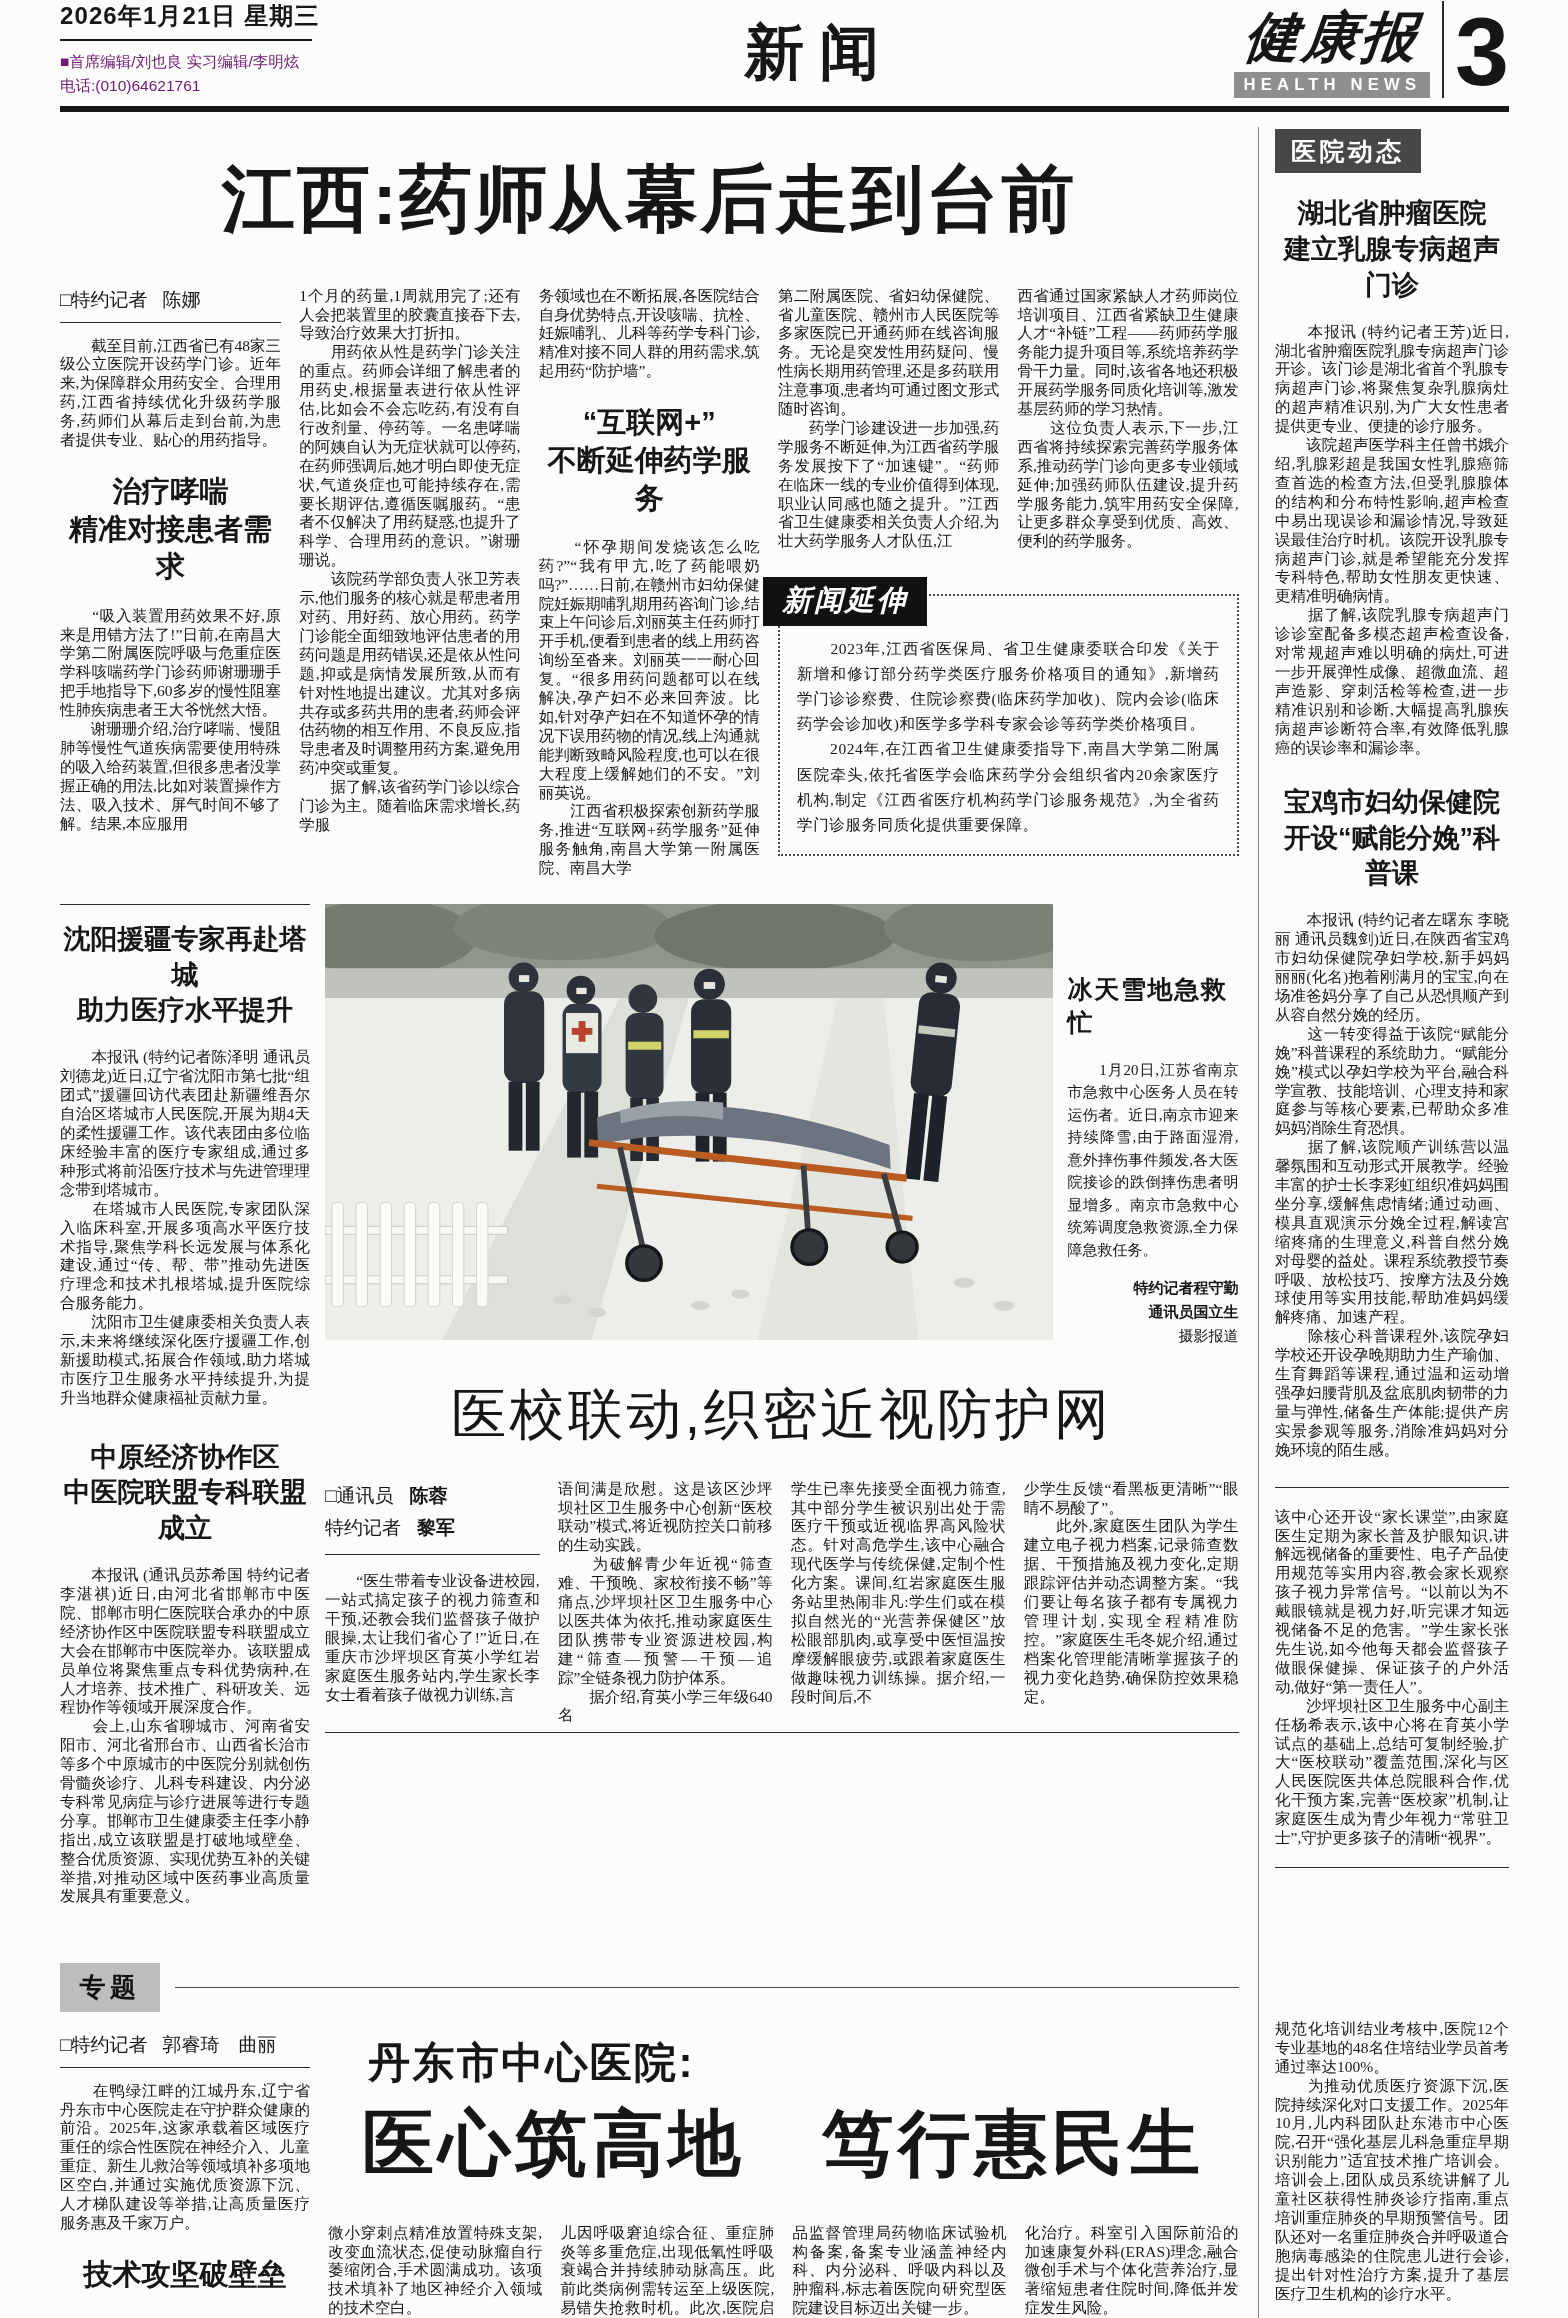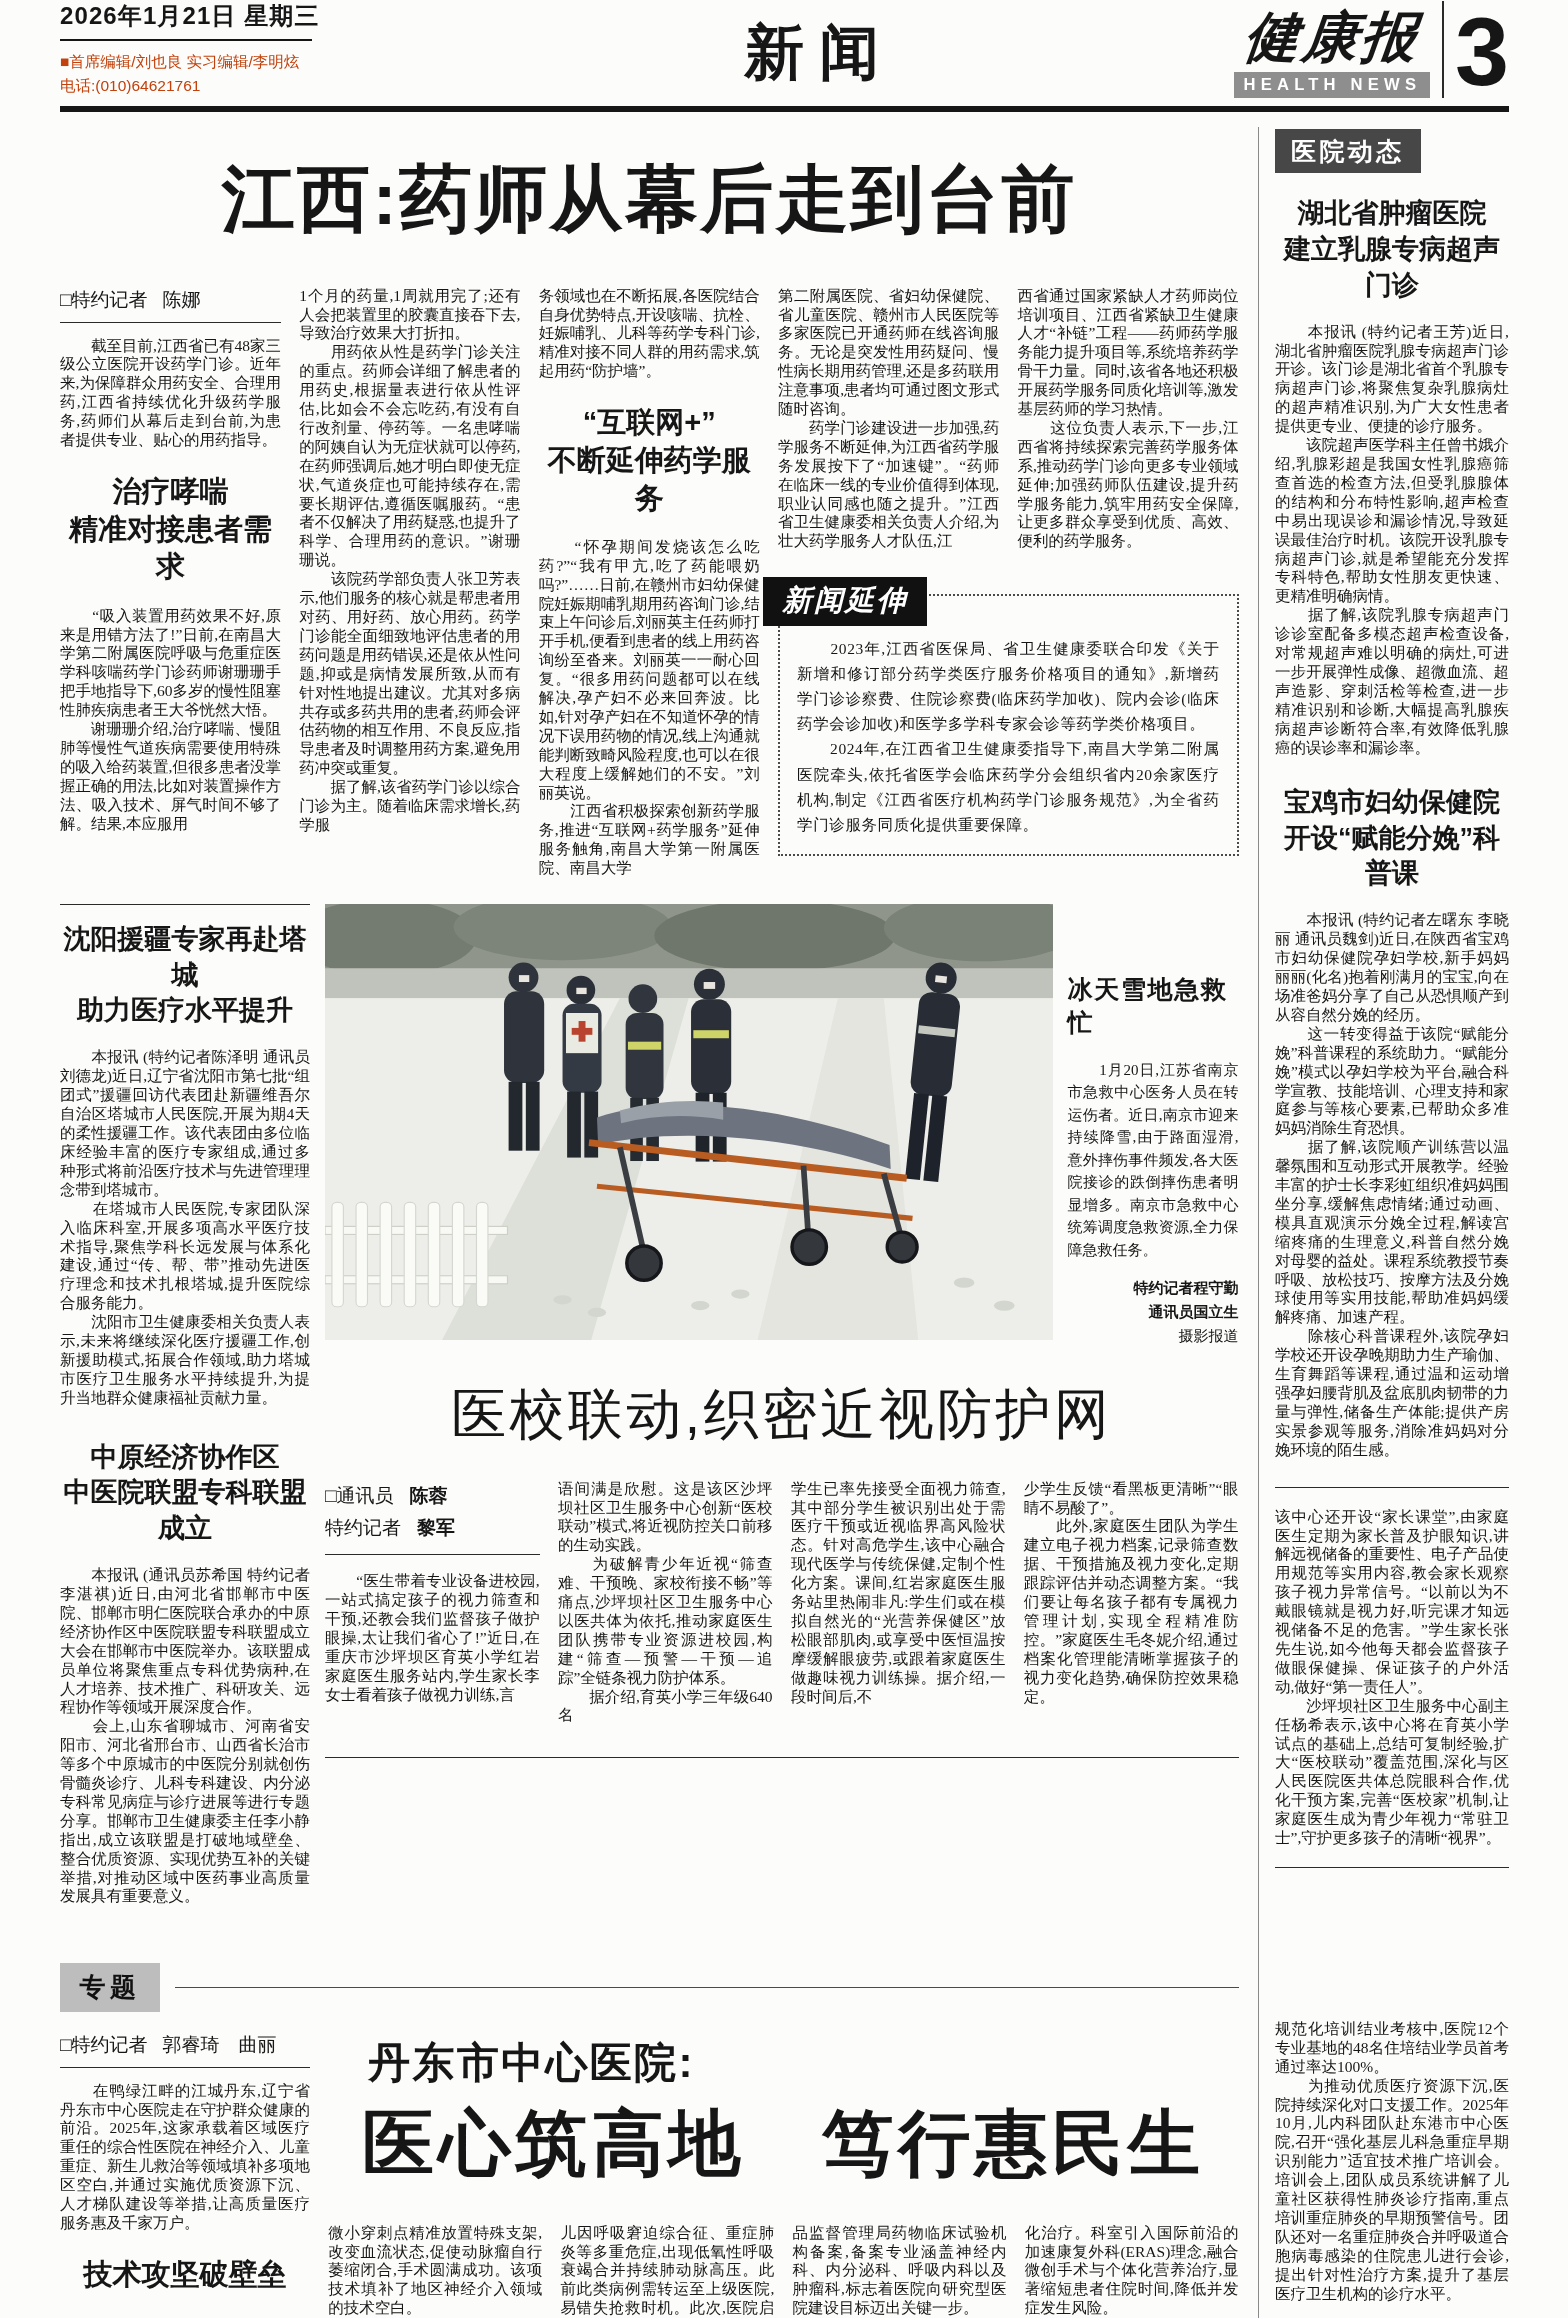--- a/index.html
+++ b/index.html
@@ -7,21 +7,21 @@
   .page {
     width:1569px; min-height:2319px; margin:0 auto; background:#fcfcfa;
     color:#161616; font-family:"Liberation Serif","DejaVu Serif",serif;
     padding:0 60px 34px; position:relative;
   }
   
   .hdr { display:flex; align-items:flex-end; }
   .hdr-left { width:344px; font-family:"Liberation Sans","DejaVu Sans",sans-serif; }
   .hdr-date { font-size:24px; font-weight:bold; letter-spacing:1.1px; }
   .hdr-date-rule { width:252px; height:2.3px; background:#161616; margin:6.9px 0 9.2px; }
-  .hdr-editors,.hdr-phone { font-size:15.5px; line-height:1.55; color:#c2410c; }
+  .hdr-editors,.hdr-phone { font-size:15.5px; line-height:1.55; color:#701a75; }
   .hdr-center { flex:1; text-align:center; font-family:"Liberation Sans","DejaVu Sans",sans-serif;
     font-size:60px; font-weight:bold; letter-spacing:15px; padding-bottom:4.6px; }
   .hdr-right { display:flex; align-items:flex-end; gap:11.5px; }
   .mast-block { text-align:center; }
   .mast-logo { font-family:"Liberation Serif","DejaVu Serif",serif; font-style:italic; font-weight:bold;
     font-size:55px; line-height:1.05; letter-spacing:3.4px; transform:skewX(-6deg); }
   .mast-en { margin-top:4.6px; background:#8e8e8e; color:#fff; font-family:"Liberation Sans",sans-serif;
     font-weight:bold; font-size:16.6px; letter-spacing:5.2px; padding:3.4px 9.2px; }
   .mast-sep { width:1.7px; height:97px; background:#2a2a2a; }
   .mast-page { font-family:"Liberation Sans",sans-serif; font-weight:bold; font-size:97px; line-height:0.95; }
@@ -66,21 +66,21 @@
   .photo-caption { width:171px; flex:none; padding-top:69px; }
   .caption-title { font-family:"Liberation Sans",sans-serif; font-weight:bold; font-size:25px;
     letter-spacing:1.7px; margin:0 0 19.5px; }
   .cap-text { font-size:15px; line-height:1.5; text-align:justify; margin:0 0 15px; }
   .cap-credit { text-align:right; font-size:15px; font-weight:bold; line-height:1.6; }
   .cap-credit.plain { font-weight:normal; }
 
   .school-title { font-family:"Liberation Sans",sans-serif; font-weight:normal; font-size:55px;
     letter-spacing:3.4px; text-align:center; margin:30px 0 27.5px; }
   .school-grid { display:grid; grid-template-columns:repeat(4,1fr); gap:0 18.3px;
-    border-bottom:1.1px solid #2a2a2a; padding-bottom:32px; }
+    border-bottom:1.1px solid #2a2a2a; padding-bottom:7px; }
   .byline-block { font-family:"Liberation Sans",sans-serif; font-size:19px; line-height:1.7;
     border-bottom:1.1px solid #2a2a2a; padding-bottom:10.3px; margin-bottom:17px; }
   .byline-block .byline-name { font-weight:bold; margin-left:16px; }
 
   
   .special-head { display:flex; align-items:center; gap:15px; margin:25px 0 19.5px; }
   .special-badge { background:#bdbdbd; color:#111; font-family:"Liberation Sans",sans-serif;
     font-weight:bold; font-size:26px; letter-spacing:4.6px; padding:6.9px 19.5px; }
   .special-head-rule { flex:1; height:1.1px; background:#4a4a4a; }
   .special-grid { display:flex; gap:18.3px; }

